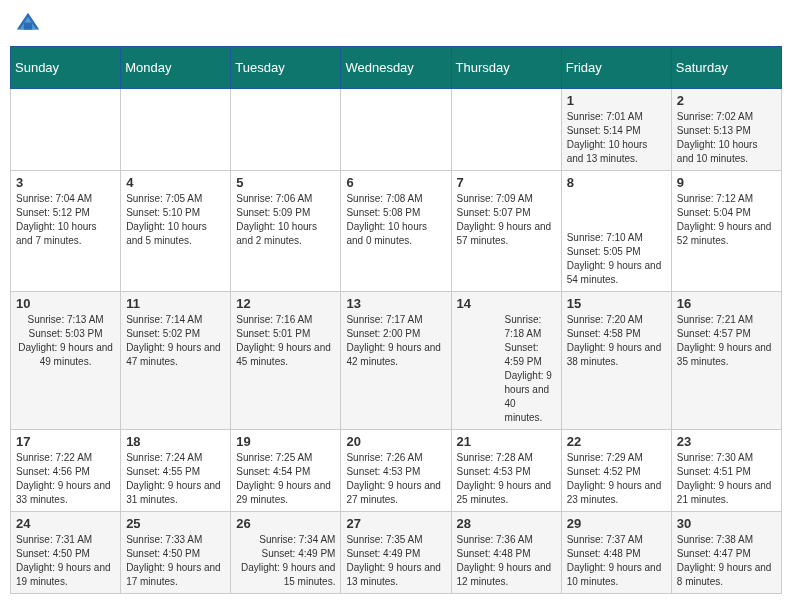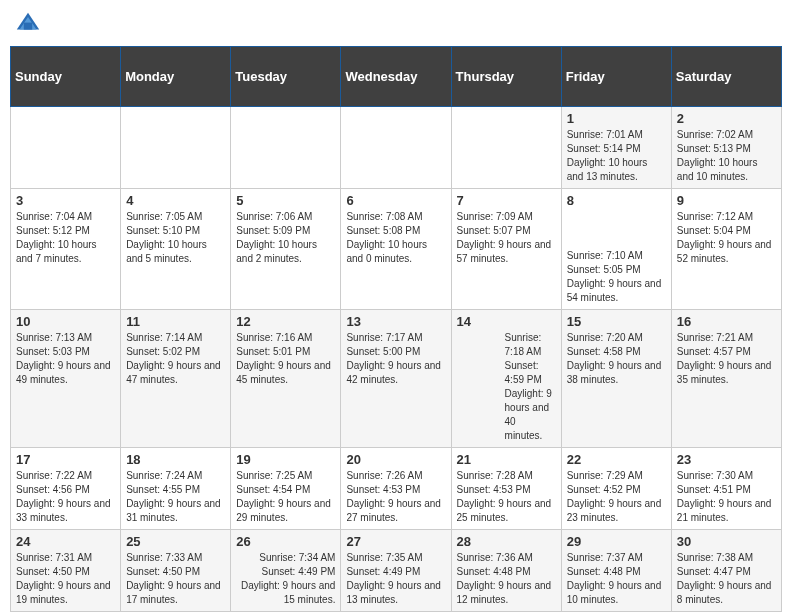--- a/index.html
+++ b/index.html
@@ -44,25 +44,25 @@
     .subtitle {
       font-size: 15px;
       color: #555;
     }
     .calendar {
       width: 100%;
       border-collapse: collapse;
       border: 1px solid #ccc;
     }
     .calendar th {
-      background-color: #404040;
+      background-color: #0f766e;
       color: #fff;
       font-size: 13px;
-      font-weight: bold;
-      padding: 22px 4px;
+      font-weight: normal;
+      padding: 13px 4px;
       text-align: left;
       border: 1px solid #1a5a9a;
     }
     .calendar td {
       vertical-align: top;
       border: 1px solid #ccc;
       padding: 4px 5px;
       width: 110px;
       min-height: 80px;
       font-size: 10px;
@@ -183,40 +183,40 @@
         <td>
           <span class="day-number">9</span>
           <div class="day-info" style="white-space: pre-line;">Sunrise: 7:12 AM
 Sunset: 5:04 PM
 Daylight: 9 hours and 52 minutes.</div>
         </td>
       </tr>
       <tr>
         <td>
           <span class="day-number">10</span>
-          <div class="day-info" style="white-space: pre-line;">Sunrise: 7:13 AM
+          <div class="day-info" style="white-space: pre-line; text-align: center;">Sunrise: 7:13 AM
 Sunset: 5:03 PM
 Daylight: 9 hours and 49 minutes.</div>
         </td>
         <td>
           <span class="day-number">11</span>
           <div class="day-info" style="white-space: pre-line;">Sunrise: 7:14 AM
 Sunset: 5:02 PM
 Daylight: 9 hours and 47 minutes.</div>
         </td>
         <td>
           <span class="day-number">12</span>
           <div class="day-info" style="white-space: pre-line;">Sunrise: 7:16 AM
 Sunset: 5:01 PM
 Daylight: 9 hours and 45 minutes.</div>
         </td>
         <td>
           <span class="day-number">13</span>
           <div class="day-info" style="white-space: pre-line;">Sunrise: 7:17 AM
-Sunset: 5:00 PM
+Sunset: 2:00 PM
 Daylight: 9 hours and 42 minutes.</div>
         </td>
         <td>
           <span class="day-number">14</span>
           <div class="day-info" style="white-space: pre-line; margin-left: 48px;">Sunrise: 7:18 AM
 Sunset: 4:59 PM
 Daylight: 9 hours and 40 minutes.</div>
         </td>
         <td>
           <span class="day-number">15</span>

